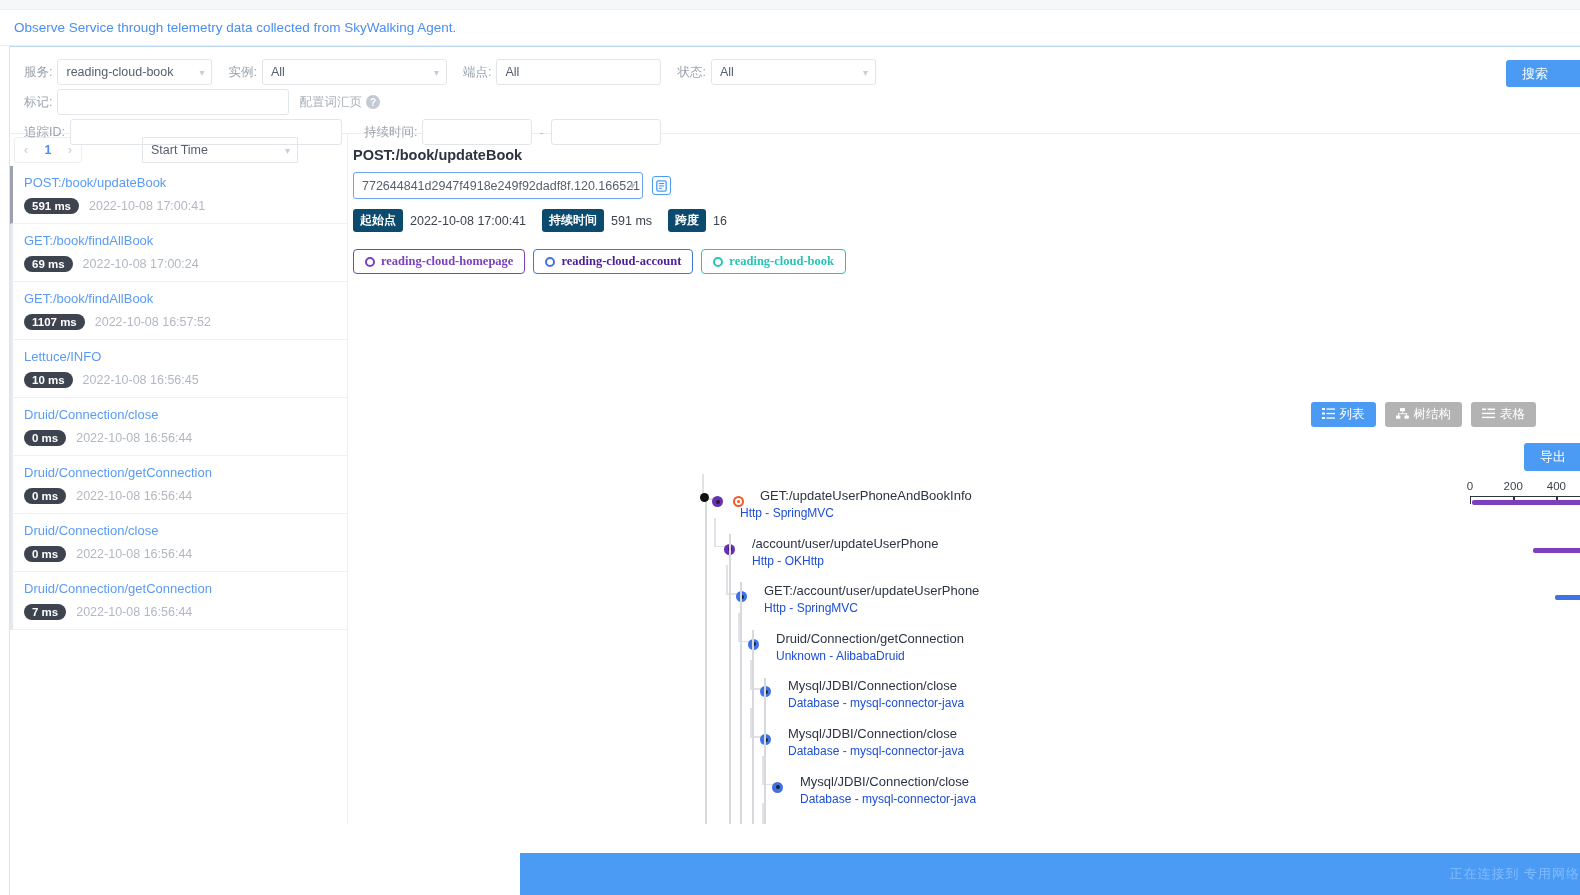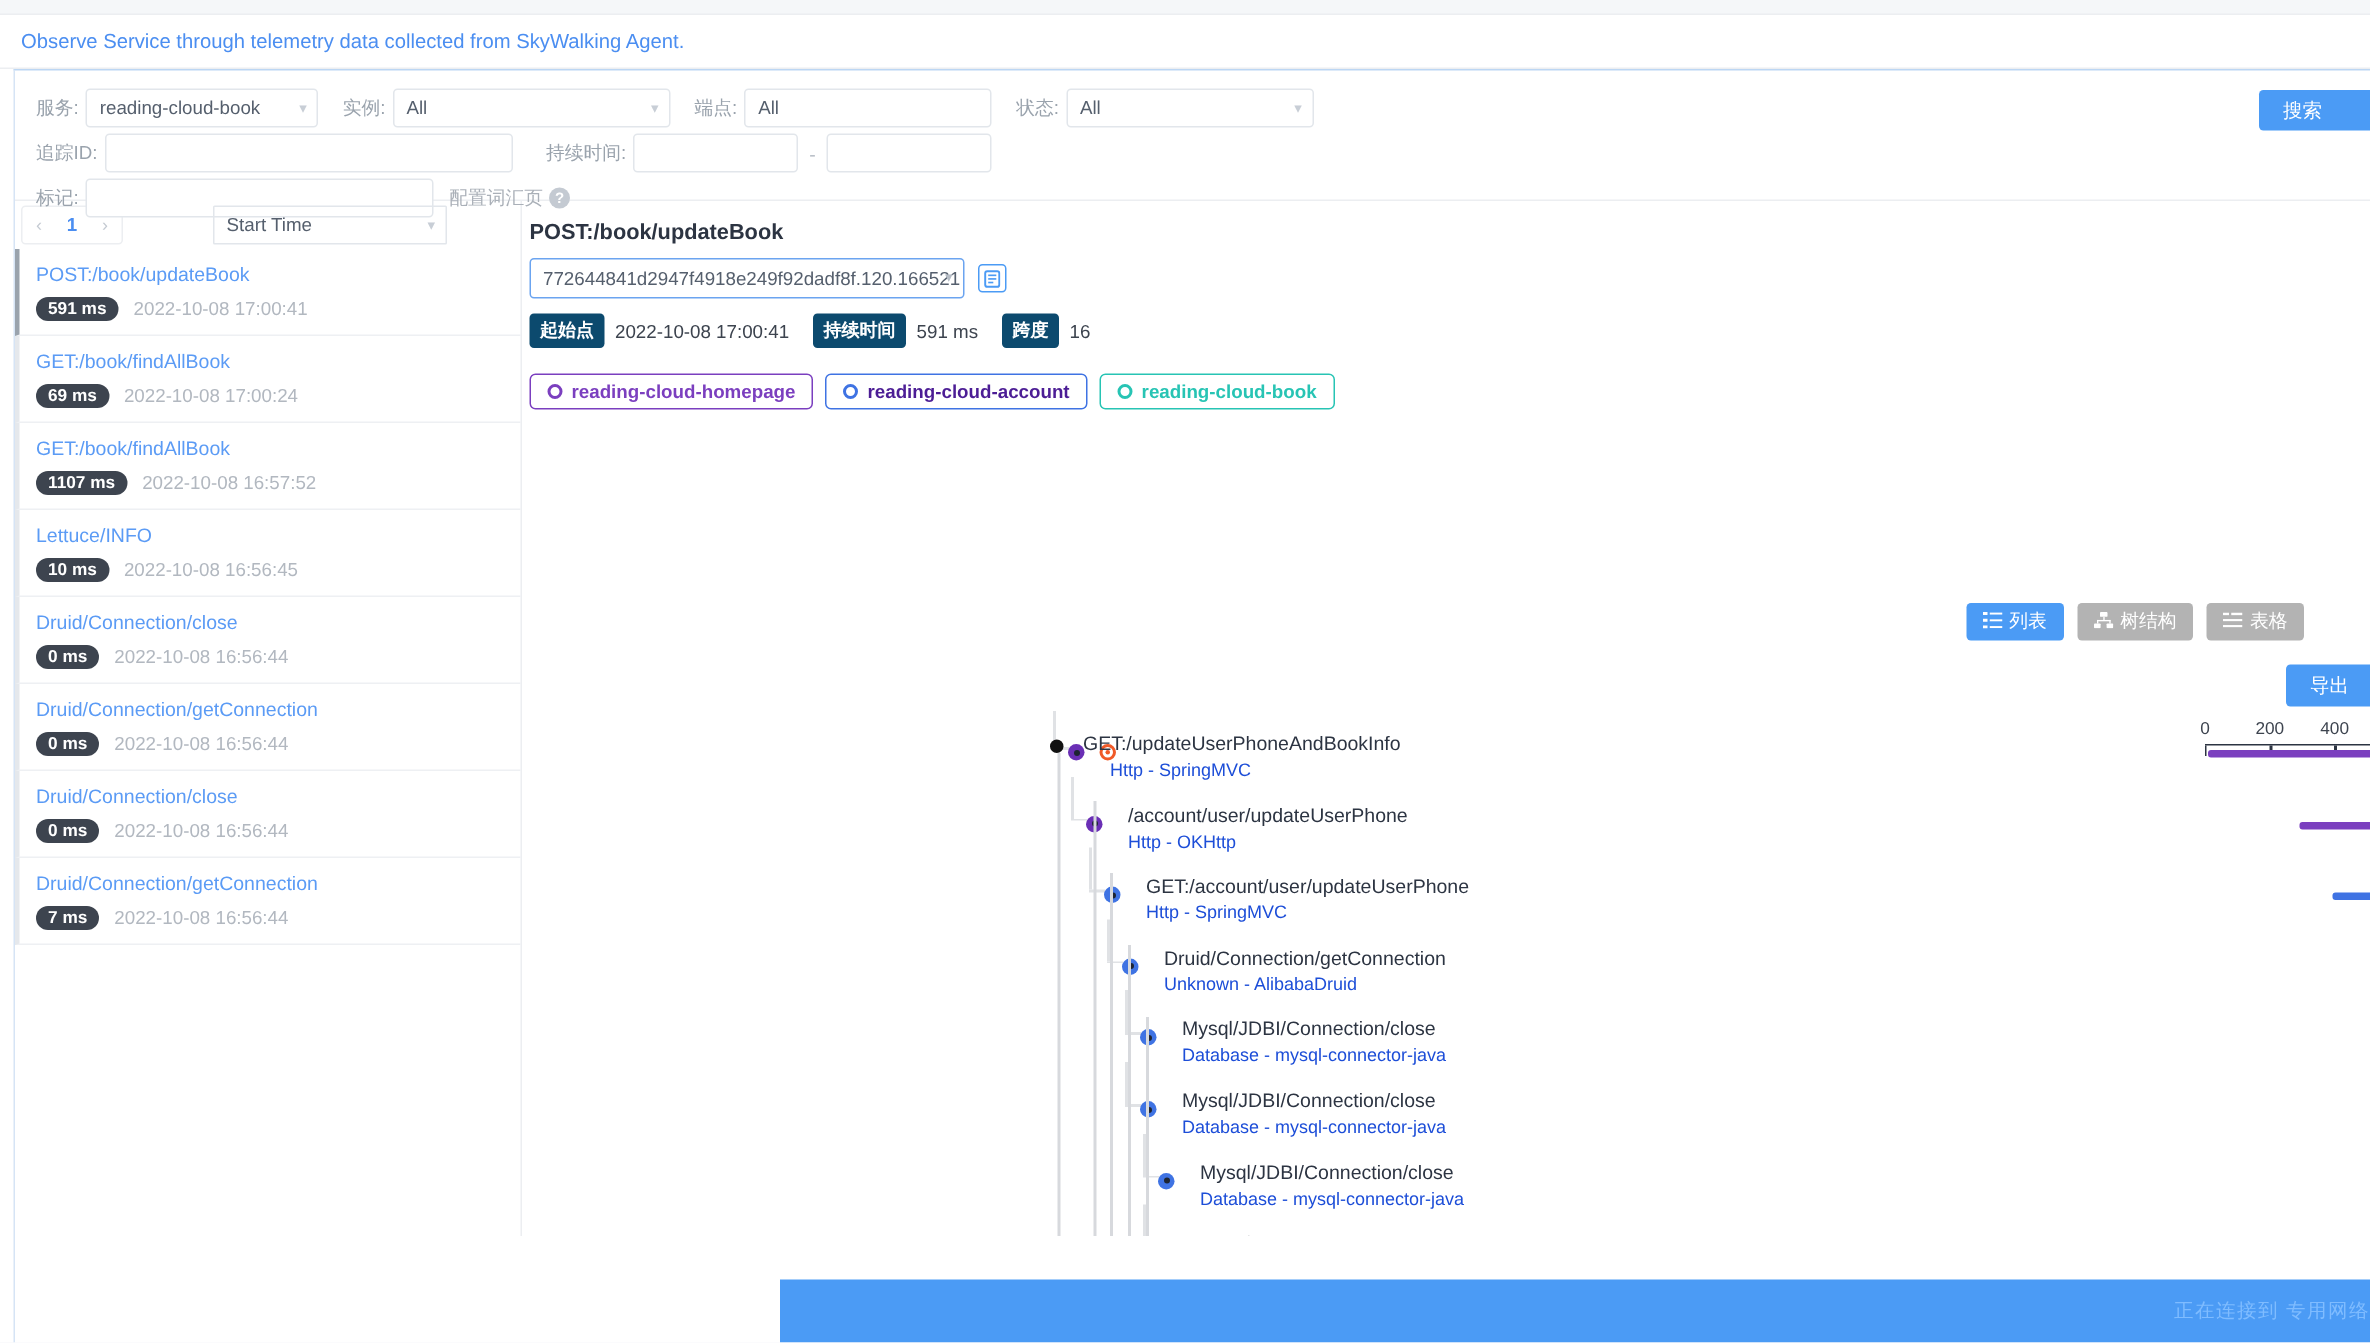--- a/index.html
+++ b/index.html
@@ -113,21 +113,21 @@
   .copy-ico {
     width:19px;height:19px;border:1.6px solid #4b9bf5;border-radius:3px;
     display:flex;align-items:center;justify-content:center;cursor:pointer;
   }
   .d-stats { display:flex; align-items:center; gap:7px; margin-bottom:17px; }
   .stat-tag {
     background:#0c4a6e;color:#fff;border-radius:3px;font-size:12px;padding:3px 7px;font-weight:bold;
   }
   .stat-val { color:#3d444f; font-size:12.5px; margin-right:9px; }
 
-  .chips { display:flex; gap:8px; margin-bottom:30px; }
+  .chips { display:flex; gap:8px; margin-bottom:30px;font-family:Liberation Serif, serif; }
   .chip {
     display:flex;align-items:center;gap:6px;border-radius:4px;padding:4px 11px;
     font-size:12.5px;font-weight:bold;background:#fff;cursor:pointer;
   }
   .chip .ring { width:10px;height:10px;border-radius:50%;border:2px solid; }
 
   .viewbtns { position:absolute; right:44px; top:268px; display:flex; gap:9px; }
   .vbtn {
     display:flex;align-items:center;gap:5px;border-radius:3px;padding:4px 11px;
     font-size:12.5px;color:#fff;background:#b3b3b3;cursor:pointer;
@@ -206,43 +206,43 @@
           <span>All</span>
         </div>
         <span class="flabel" style="margin-left:16px">状态:</span>
         <div class="fsel sel-status">
           <span>All</span>
           <span class="caret">▾</span>
         </div>
       </div>
 
       <div class="frow">
-        <span class="flabel">追踪ID:</span>
-        <div class="finp inp-traceid">
-          <span></span>
-        </div>
-        <span class="flabel" style="margin-left:22px">持续时间:</span>
-        <div class="finp inp-dur">
-          <span></span>
-        </div>
-        <span class="dash">-</span>
-        <div class="finp inp-dur">
-          <span></span>
-        </div>
-      </div>
-
-      <div class="frow">
         <span class="flabel">标记:</span>
         <div class="finp" style="width:232px">
           <span></span>
         </div>
         <span class="vocab">
           <span>配置词汇页</span>
           <span class="q-icon">?</span>
         </span>
+      </div>
+
+      <div class="frow">
+        <span class="flabel">追踪ID:</span>
+        <div class="finp inp-traceid">
+          <span></span>
+        </div>
+        <span class="flabel" style="margin-left:22px">持续时间:</span>
+        <div class="finp inp-dur">
+          <span></span>
+        </div>
+        <span class="dash">-</span>
+        <div class="finp inp-dur">
+          <span></span>
+        </div>
       </div>
 
       <button class="search-btn">搜索</button>
     </div>
 
     <div class="hsep"></div>
 
     <div class="body">
 
       <div class="left">
@@ -407,21 +407,21 @@
               <i style="left: 86.4px;"></i>
             </div>
         </div>
 
         <div class="spans" id="span-rows">
             <div class="srow" style="top: 12px; position: absolute; left: 0px; right: 0px;">
               <div class="tree-line" style="left: 354px; top: -16px; width: 1.6px; height: 28px;"></div>
               <div class="tree-line" style="left: 354px; top: 12px; width: 11px; height: 1.6px;"></div>
               <div class="dot inner" style="left: 364px; background: rgb(106, 47, 181);"></div>
               <div class="dot err" style="left: 385px;"></div>
-              <div class="s-name" style="left: 374px; text-align: right;">GET:/updateUserPhoneAndBookInfo</div>
+              <div class="s-name" style="left: 412px; text-align: right;">GET:/updateUserPhoneAndBookInfo</div>
               <div class="s-sub" style="left: 392px;">Http - SpringMVC</div>
               <div class="bar" style="left: 1124.16px; width: 429.84px; background: rgb(123, 63, 191);"></div>
             </div>
             <div class="srow" style="top: 59.6px; position: absolute; left: 0px; right: 0px;">
               <div class="tree-line" style="left: 366px; top: -16px; width: 1.6px; height: 28px;"></div>
               <div class="tree-line" style="left: 366px; top: 12px; width: 11px; height: 1.6px;"></div>
               <div class="dot inner" style="left: 376px; background: rgb(106, 47, 181);"></div>
               <div class="s-name" style="left: 404px;">/account/user/updateUserPhone</div>
               <div class="s-sub" style="left: 404px;">Http - OKHttp</div>
               <div class="bar" style="left: 1184.64px; width: 304.56px; background: rgb(123, 63, 191);"></div>

